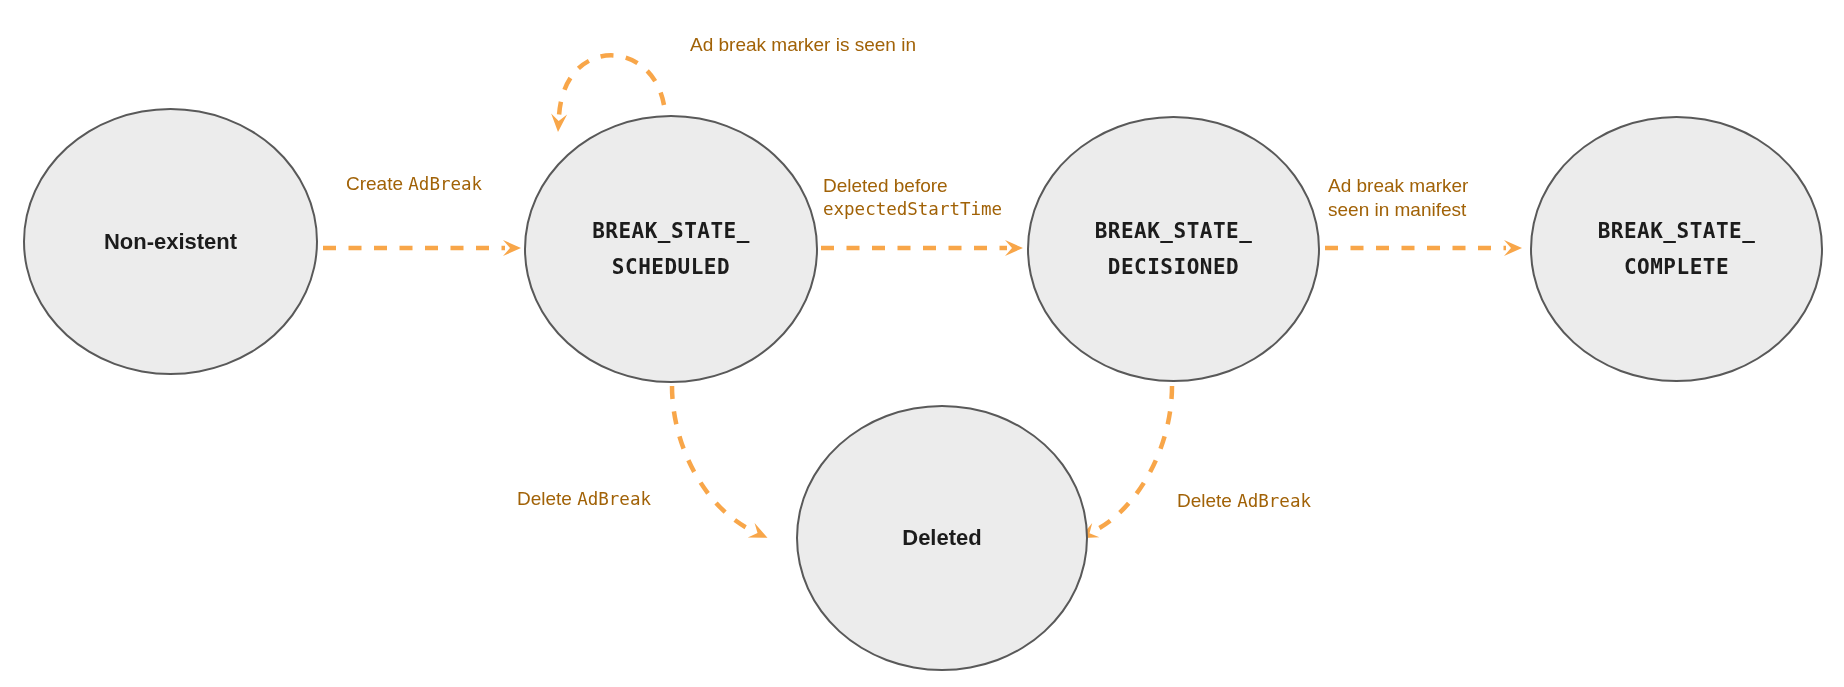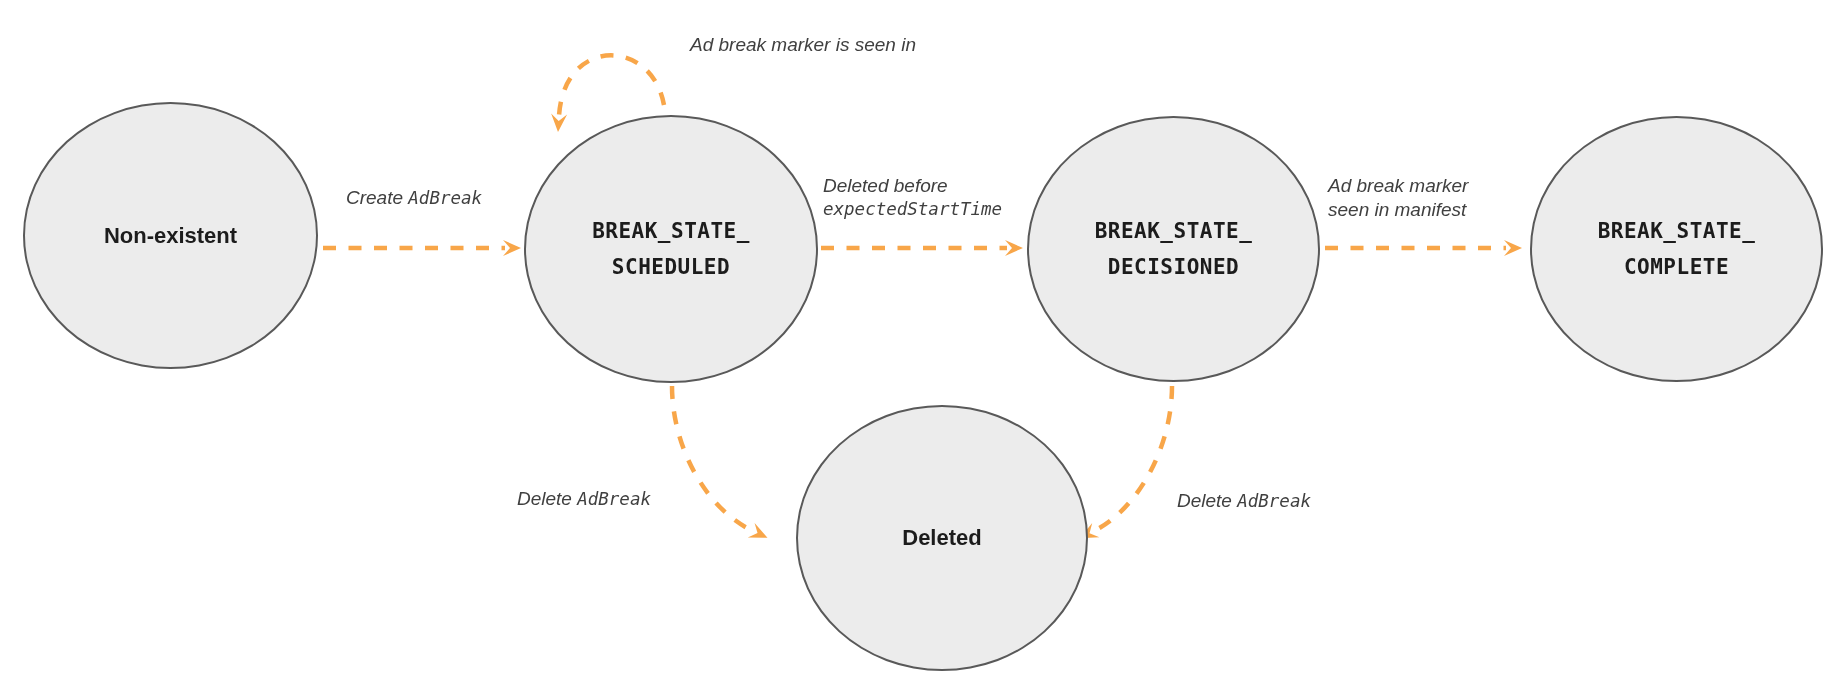--- a/index.html
+++ b/index.html
@@ -50,25 +50,24 @@
     font-size: 22px;
   }
   .state-label.mono {
     font-family: "DejaVu Sans Mono", monospace;
     font-size: 21px;
     line-height: 36px;
     letter-spacing: 0.5px;
   }
   .tlabel {
     position: absolute;
-    color: #404040;
+    color: #a16207;
     font-size: 19px;
     line-height: 23.5px;
     white-space: nowrap;
-    font-style: italic;
   }
   .tlabel .sans {
     font-family: "Liberation Sans", sans-serif;
   }
   .tlabel .mono {
     font-family: "DejaVu Sans Mono", monospace;
     font-size: 17.5px;
   }
   .tlabel .line {
     display: block;
@@ -86,21 +85,21 @@
       </marker>
     </defs>
     <path class="dash" d="M 323 248 H 505" marker-end="url(#ah)"></path>
     <path class="dash" d="M 664 105 C 652 38 564 36 559 116" marker-end="url(#ah)"></path>
     <path class="dash" d="M 821 248 H 1007" marker-end="url(#ah)"></path>
     <path class="dash" d="M 1325 248 H 1506" marker-end="url(#ah)"></path>
     <path class="dash" d="M 672 386 C 672 447 706 509 753 531" marker-end="url(#ah)"></path>
     <path class="dash" d="M 1172 386 C 1172 447 1138 509 1094 531" marker-end="url(#ah)"></path>
   </svg>
 
-  <div class="state" style="left:23px; top:102px; width:295px; height:267px;">
+  <div class="state" style="left:23px; top:108px; width:295px; height:267px;">
     <span class="state-label sans">Non-existent</span>
   </div>
 
   <div class="state" style="left:524px; top:115px; width:294px; height:268px;">
     <span class="state-label mono">BREAK_STATE_
 SCHEDULED</span>
   </div>
 
   <div class="state" style="left:1027px; top:116px; width:293px; height:266px;">
     <span class="state-label mono">BREAK_STATE_
@@ -109,21 +108,21 @@
 
   <div class="state" style="left:1530px; top:116px; width:293px; height:266px;">
     <span class="state-label mono">BREAK_STATE_
 COMPLETE</span>
   </div>
 
   <div class="state" style="left:796px; top:405px; width:292px; height:266px;">
     <span class="state-label sans">Deleted</span>
   </div>
 
-  <div class="tlabel" style="left:346px; top:186px;text-align:center;">
+  <div class="tlabel" style="left:346px; top:172px;text-align:center;">
     <span class="sans">Create </span><span class="mono">AdBreak</span>
   </div>
 
   <div class="tlabel" style="left:690px; top:33px;">
     <span class="line sans">Ad break marker is seen in</span>
   </div>
 
   <div class="tlabel" style="left:823px; top:174px;">
     <span class="line sans">Deleted before</span>
     <span class="line mono">expectedStartTime</span>

